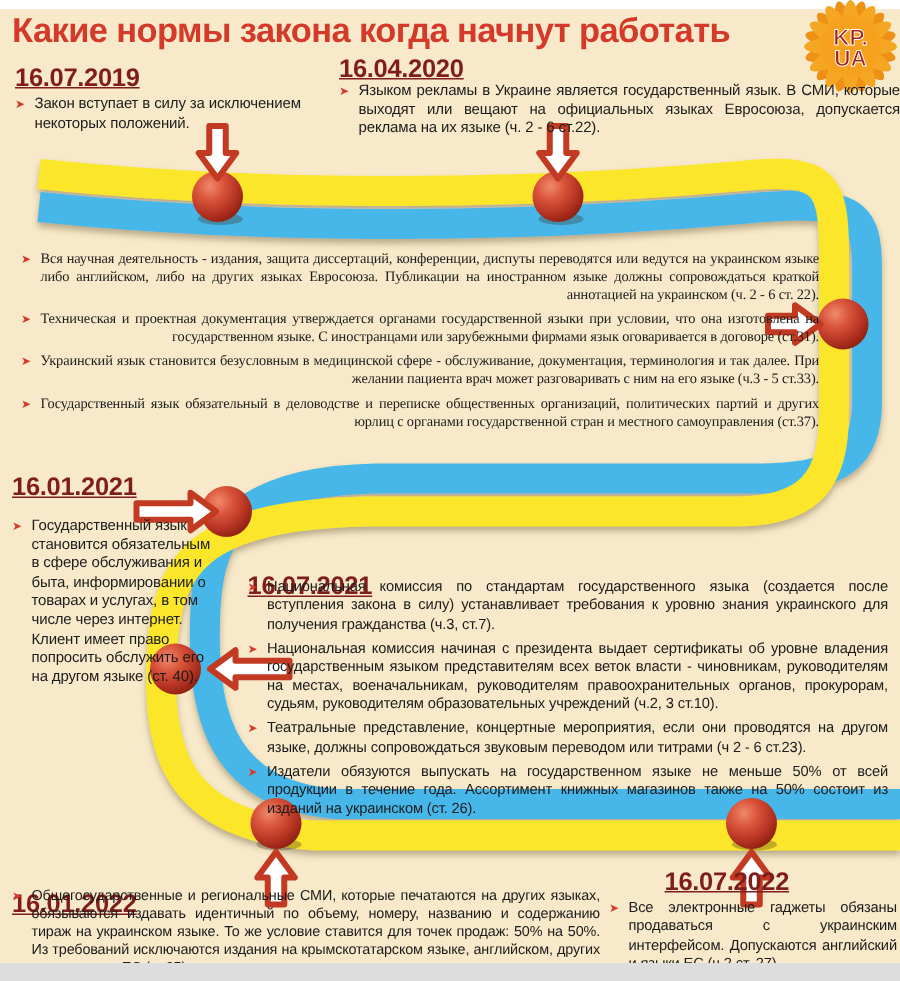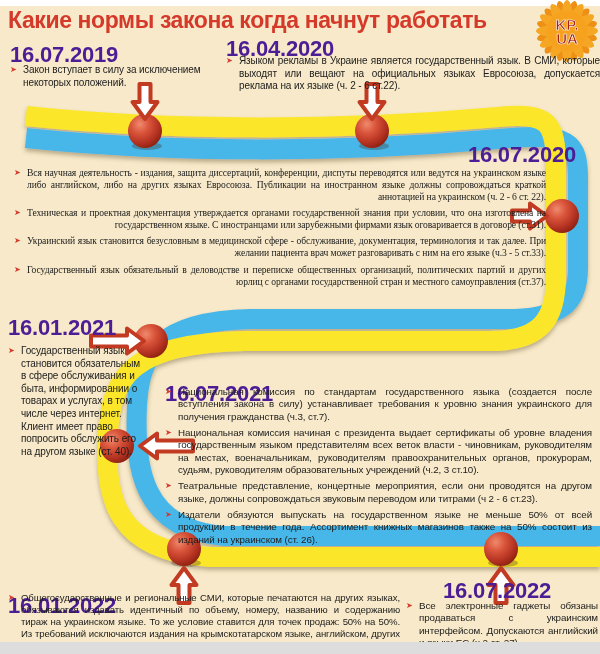--- a/index.html
+++ b/index.html
@@ -1,21 +1,21 @@
 <!DOCTYPE html>
 <html><head>
 <meta charset="utf-8">
 <style>
   html,body{margin:0;padding:0;background:#ddd;}
   .canvas{position:relative;width:600px;height:642px;background:#f7e9c9;overflow:hidden;
           font-family:"Liberation Sans",sans-serif;}
   .topstrip{position:absolute;top:0;left:0;right:0;height:6px;background:#ffffff;}
   .title{position:absolute;left:8px;top:7px;width:520px;font-size:23px;font-weight:bold;
          color:#d4392a;letter-spacing:-0.4px;}
-  .date{position:absolute;font-size:22px;font-weight:bold;color:#4c1d95;letter-spacing:-0.2px;}
+  .date{position:absolute;font-size:17px;font-weight:bold;color:#7f1d1d;letter-spacing:-0.2px;text-decoration:underline;}
   .items{position:absolute;font-size:10px;line-height:1.26;color:#1c1c1c;letter-spacing:-0.1px;}
   .bullet{position:relative;padding-left:13px;margin-bottom:4px;}
   .bmark{position:absolute;left:0;top:0;color:#d6392b;font-size:8px;line-height:1.5;}
   .btext{display:block;}
   .just .btext{text-align:justify;}
   .jr .btext{text-align:justify;-moz-text-align-last:right;text-align-last:right;font-family:Liberation Serif, serif;}
   .fs96{font-size:9.6px;}
   .fs98{font-size:9.8px;}
   svg.ribbon{position:absolute;left:0;top:0;width:600px;height:654px;}
   .arrow{fill:#ffffff;stroke:#c23a21;stroke-width:4;stroke-linejoin:round;}
@@ -124,29 +124,28 @@
   </div>
 
   <div class="date" style="left:226px;top:36px;">16.04.2020</div>
   <div class="items just" style="left:226px;top:55px;width:374px;">
     <div class="bullet">
       <span class="bmark">➤</span>
       <span class="btext">Языком рекламы в Украине является государственный язык. В СМИ, которые выходят или вещают на официальных языках Евросоюза, допускается реклама на их языке (ч. 2 - 6 ст.22).</span>
     </div>
   </div>
 
-  <div class="date" style="left:420px;top:142px;width:156px;text-align:right;">16.07.2020</div>
   <div class="items jr fs96" style="left:14px;top:167px;width:532px;">
     <div class="bullet">
       <span class="bmark">➤</span>
       <span class="btext">Вся научная деятельность - издания, защита диссертаций, конференции, диспуты переводятся или ведутся на украинском языке либо английском, либо на других языках Евросоюза. Публикации на иностранном языке должны сопровождаться краткой аннотацией на украинском (ч. 2 - 6 ст. 22).</span>
     </div>
     <div class="bullet">
       <span class="bmark">➤</span>
-      <span class="btext">Техническая и проектная документация утверждается органами государственной знания при условии, что она изготовлена на государственном языке. С иностранцами или зарубежными фирмами язык оговаривается в договоре (ст.31).</span>
+      <span class="btext">Техническая и проектная документация утверждается органами государственной языки при условии, что она изготовлена на государственном языке. С иностранцами или зарубежными фирмами язык оговаривается в договоре (ст.31).</span>
     </div>
     <div class="bullet">
       <span class="bmark">➤</span>
       <span class="btext">Украинский язык становится безусловным в медицинской сфере - обслуживание, документация, терминология и так далее. При желании пациента врач может разговаривать с ним на его языке (ч.3 - 5 ст.33).</span>
     </div>
     <div class="bullet">
       <span class="bmark">➤</span>
       <span class="btext">Государственный язык обязательный в деловодстве и переписке общественных организаций, политических партий и других юрлиц с органами государственной стран и местного самоуправления (ст.37).</span>
     </div>
   </div>

